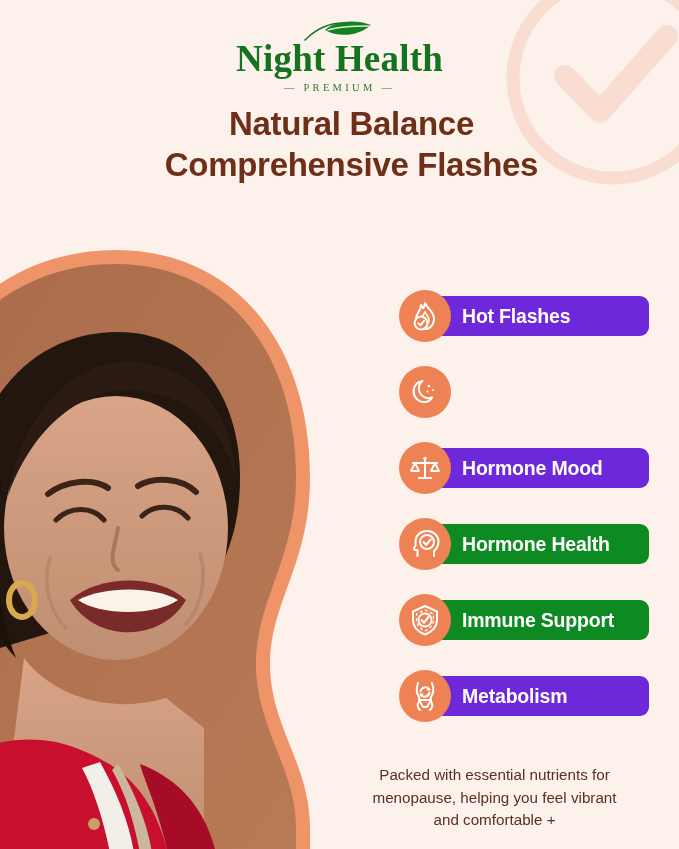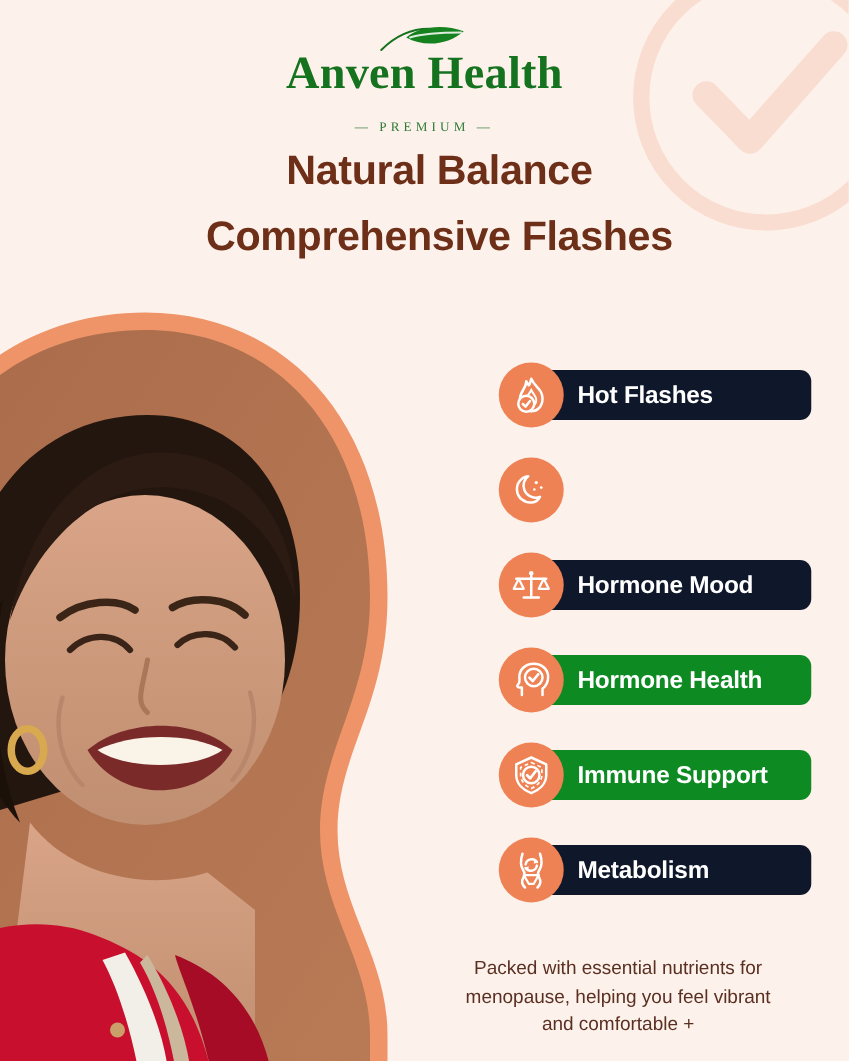--- a/index.html
+++ b/index.html
@@ -20,49 +20,49 @@
   .logo-block{position:absolute;top:18px;left:0;right:0;text-align:center;z-index:6;}
   .logo-leaf{width:82px;height:26px;margin:0 auto -4px;display:block;}
   .logo-name{
     font-family:"Liberation Serif", serif;
     font-size:37px;font-weight:700;color:#15731F;
     letter-spacing:.2px;line-height:1.05;margin:0;
   }
   .logo-sub{
     font-family:"Liberation Serif", serif;
     font-size:10.5px;letter-spacing:3.3px;color:#2E7A35;
-    margin-top:18px;
+    margin-top:3px;
   }
 
   
   .headline{
     position:absolute;top:104px;left:0;right:0;z-index:6;
     text-align:center;color:#6E2F18;
     font-size:33px;font-weight:700;line-height:1.24;
     letter-spacing:-.3px;
   }
-  .headline div{margin:12px;padding-left:24px;}
+  .headline div{margin:0;padding-left:24px;}
 
   
   .portrait{
     position:absolute;left:-96px;top:228px;
     width:420px;height:625px;z-index:3;
   }
   .portrait svg{display:block;width:100%;height:100%;}
 
   
   .benefits{position:absolute;left:399px;top:290px;width:250px;z-index:7;}
   .benefit{position:relative;height:52px;margin-bottom:24px;}
   .benefit:last-child{margin-bottom:0;}
   .bar{
     position:absolute;left:33px;top:6px;right:0;height:40px;
     border-radius:9px;display:flex;align-items:center;
     padding-left:30px;box-sizing:border-box;
   }
-  .bar.orange{background:#0f172a;}
+  .bar.orange{background:#6d28d9;}
   .bar.green{background:#0E8A23;}
   .bar-label{
     color:#FFFFFF;font-size:19.5px;font-weight:700;
     letter-spacing:-.2px;white-space:nowrap;
   }
   .icon-badge{
     position:absolute;left:0;top:0;width:52px;height:52px;
     border-radius:50%;background:#EE8254;
     display:flex;align-items:center;justify-content:center;
     z-index:2;
@@ -87,21 +87,21 @@
       <path d="M70 116 L105 152 L172 76" fill="none" stroke="#F9DDD0" stroke-width="22" stroke-linecap="round" stroke-linejoin="round"></path>
     </svg>
   </div>
 
   <div class="logo-block">
     <svg class="logo-leaf" viewBox="0 0 82 26">
       <path d="M6 22 C18 10 30 5 44 5" fill="none" stroke="#15731F" stroke-width="1.6" stroke-linecap="round"></path>
       <path d="M26 12 C36 3 56 1 72 7 C60 18 40 20 26 12 Z" fill="#16811F"></path>
       <path d="M29 12 C42 8 58 8 70 8" fill="none" stroke="#FFFFFF" stroke-width="1.5" stroke-linecap="round" opacity=".85"></path>
     </svg>
-    <div class="logo-name">Anven Health</div>
+    <div class="logo-name">Night Health</div>
     <div class="logo-sub">— PREMIUM —</div>
   </div>
 
   <div class="headline">
     <div>Natural Balance</div>
     <div>Comprehensive Flashes</div>
   </div>
 
   <div class="portrait">
     <svg viewBox="0 0 420 625" preserveAspectRatio="none">

